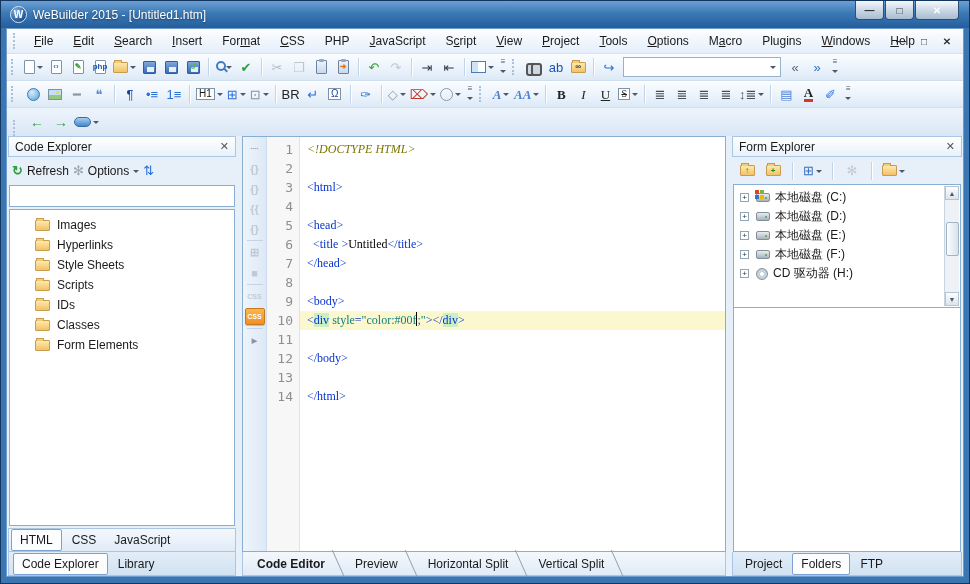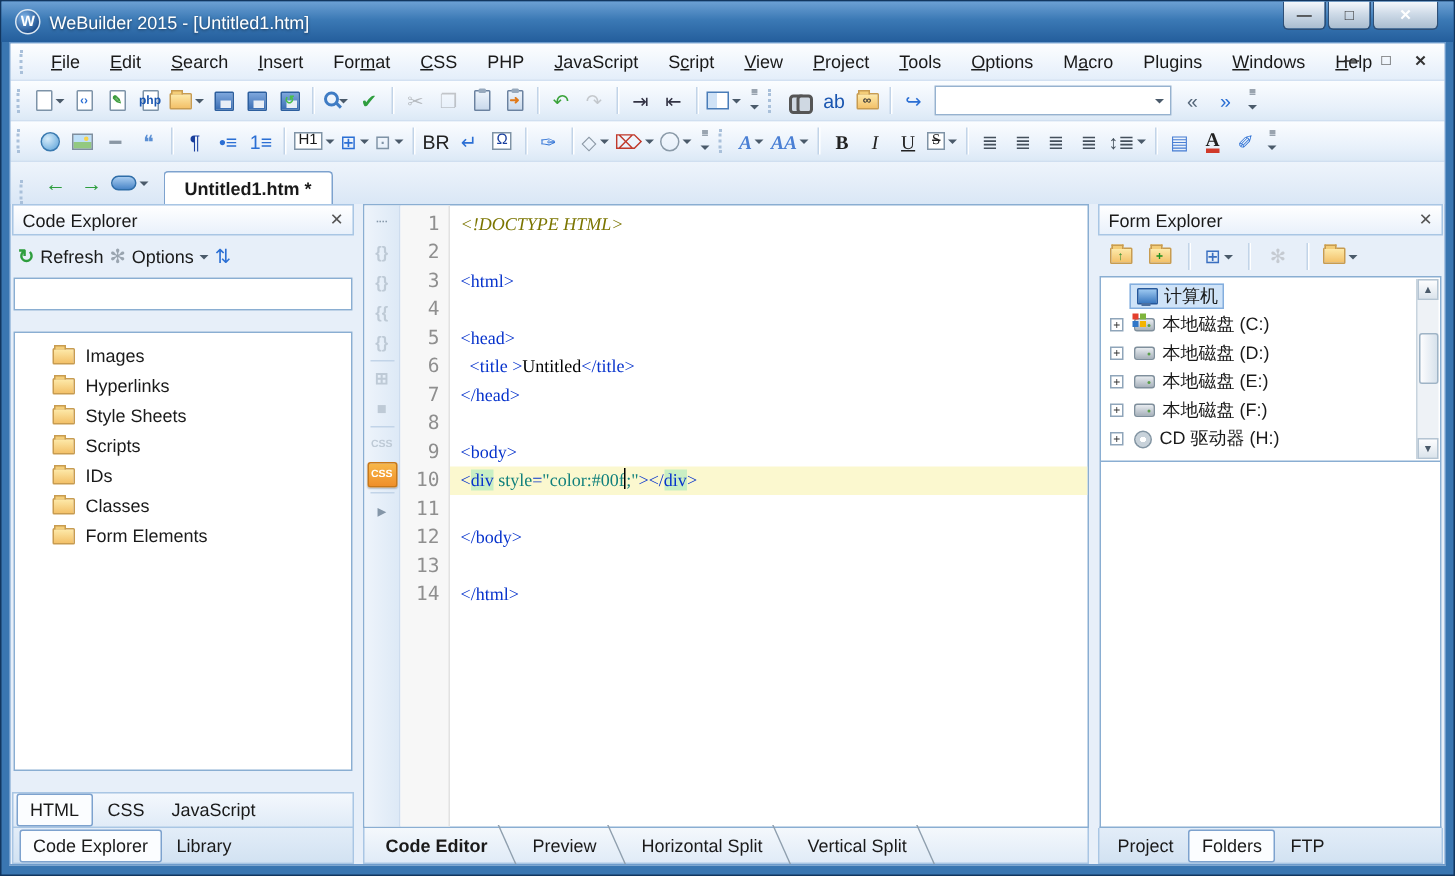--- a/index.html
+++ b/index.html
@@ -66,21 +66,21 @@
 
 .main{flex:1;display:flex;min-height:0}
 .vsplit{width:5px}
 .panel{display:flex;flex-direction:column;min-height:0}
 .panel-title{height:21px;flex:none;background:linear-gradient(#ffffff,#e9f1fb);border:1px solid #a9c6e4;display:flex;align-items:center;padding:0 6px;margin:0 1px}
 .panel-title .x{margin-left:auto;color:#555;font-size:11px}
 .ptool{height:27px;flex:none;display:flex;align-items:center;padding:0 5px;gap:4px}
 .greenish{color:#2e9e3e;font-size:13px;font-weight:bold}
 .grayish{color:#9aa5b0;font-size:13px}
 .filterbox{height:22px;flex:none;background:#fff;border:1px solid #8aaed2;margin:1px 2px 2px}
-.treebox{flex:1;background:#fff;border:1px solid #8aaed2;margin:12px 2px;padding-top:5px;overflow:hidden}
+.treebox{flex:1;background:#fff;border:1px solid #8aaed2;margin:0 2px;padding-top:5px;overflow:hidden}
 .titem{display:flex;align-items:center;height:20px;gap:7px;padding-left:25px}
 .fold{width:15px;height:11px;background:linear-gradient(#fde9a9,#f3c169);border:1px solid #c89c50;border-radius:1px;position:relative;flex:none}
 .fold:before{content:"";position:absolute;top:-3px;left:0;width:6px;height:2px;background:#f3cd78;border:1px solid #c89c50;border-bottom:none}
 .ltabs{height:24px;flex:none;display:flex;align-items:center;background:linear-gradient(#f4f8fd,#e0ebf7);border:1px solid #a9c6e4;margin:2px 1px 0;padding:0 2px;gap:2px}
 .ltab{padding:3px 8px}
 .ltab.active{border:1px solid #7da2ce;background:#fbfdff;border-radius:2px}
 .ptabs{height:24px;flex:none;display:flex;align-items:center;background:linear-gradient(#e3edf8,#d2e2f2);border:1px solid #a9c6e4;border-top:none;margin:0 1px;padding:0 4px;gap:2px}
 
 .edcol{flex:1;display:flex;flex-direction:column;min-width:0}
 .edmain{flex:1;display:flex;background:#fff;border:1px solid #8aaed2;min-height:0}
@@ -405,21 +405,20 @@
         <span class="nav-ico">
           <span class="g" style="font-weight: bold; font-size: 14px; color: rgb(46, 158, 62);">←</span>
         </span>
         <span class="nav-ico">
           <span class="g" style="font-weight: bold; font-size: 14px; color: rgb(46, 158, 62);">→</span>
         </span>
         <span class="nav-ico">
           <span class="sh sh-browser"></span>
           <span class="car"></span>
         </span>
-        <span class="doc-tab">Untitled1.htm *</span>
       </div>
 
     <div class="main">
 
       <div class="panel" style="width:230px">
         <div class="panel-title">
           <span>Code Explorer</span>
           <span class="x">✕</span>
         </div>
         <div class="ptool">
@@ -560,27 +559,20 @@
               <span class="g" style="color: rgb(136, 136, 136);">✻</span>
             </span>
             <span class="tsep"></span>
             <span class="ti">
               <span class="sh sh-folder"></span>
               <span class="car"></span>
             </span>
           </div>
         <div class="fe-tree" id="fetree">
             <div class="fe-item">
-              <span class="noexp"></span>
-              <span class="sel">
-                <span class="ic-comp"></span>
-                <span>计算机</span>
-              </span>
-            </div>
-            <div class="fe-item">
               <span class="expand">+</span>
               <span class="ic-disk ic-os"></span>
               <span>本地磁盘 (C:)</span>
             </div>
             <div class="fe-item">
               <span class="expand">+</span>
               <span class="ic-disk"></span>
               <span>本地磁盘 (D:)</span>
             </div>
             <div class="fe-item">

